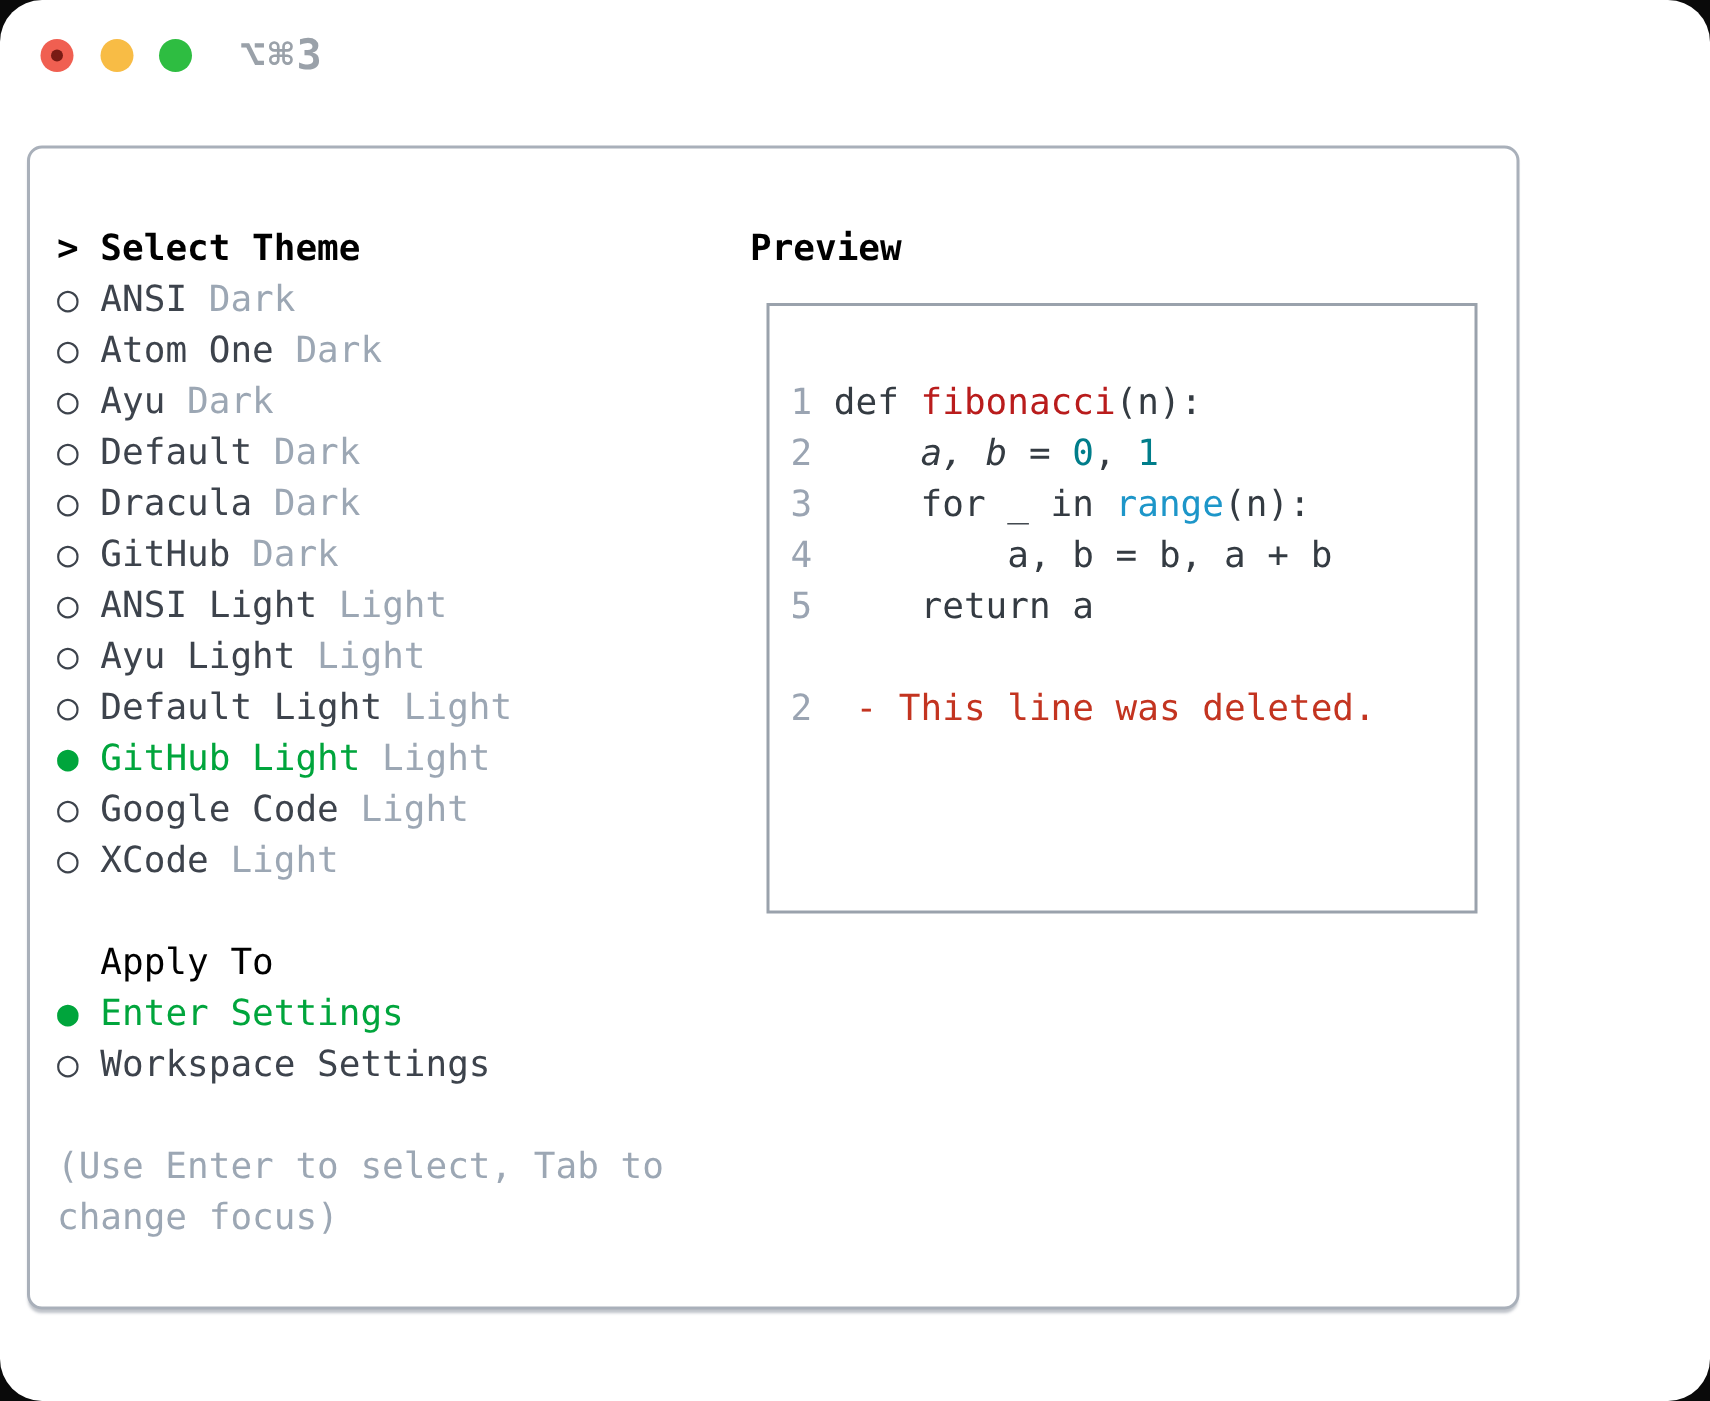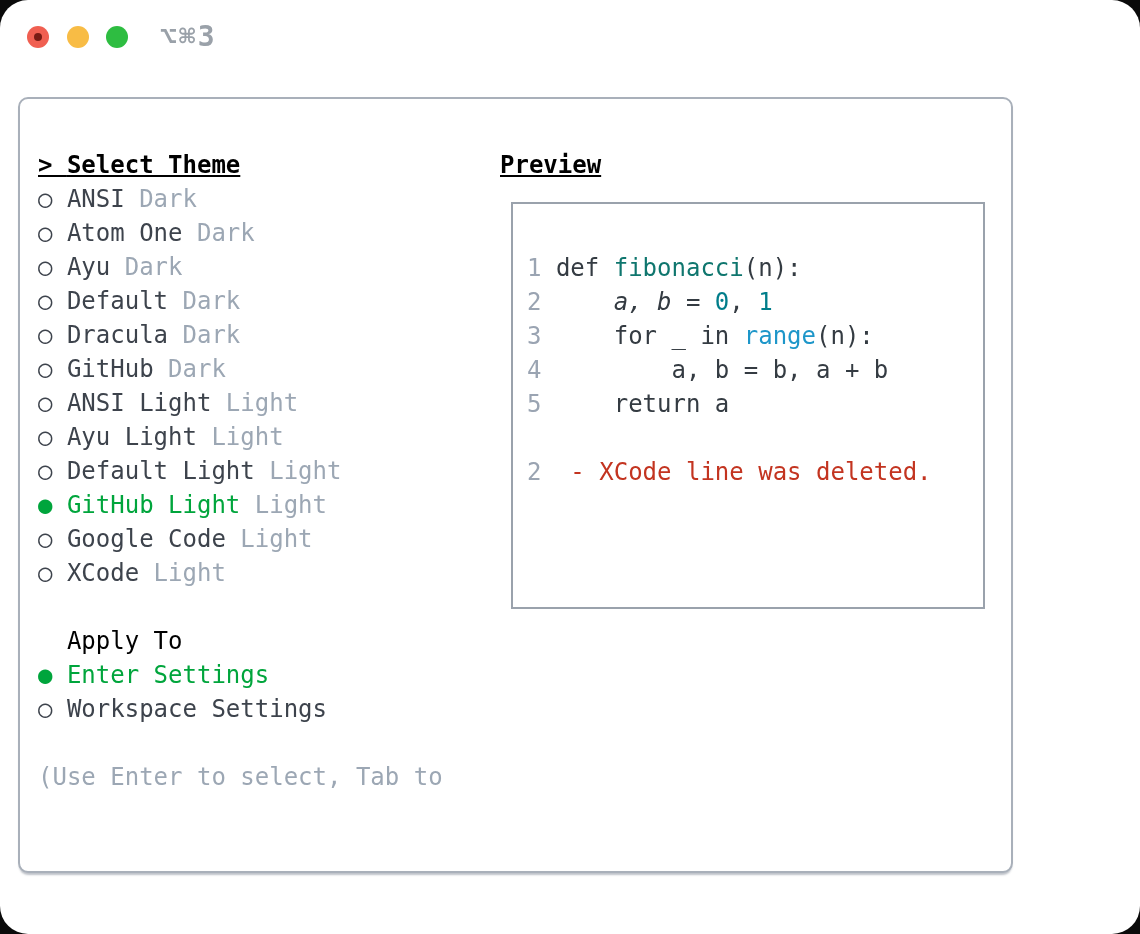--- a/index.html
+++ b/index.html
@@ -16,21 +16,21 @@
   .dot.green  { left:106px; background:var(--traffic_green); }
   .dot-inner  { position:absolute; left:7px; top:7px; width:8px; height:8px; border-radius:50%;
                 background:rgba(90,10,5,0.8); }
   .shortcut { position:absolute; left:160px; top:20px; font-size:28px; font-weight:bold;
               color:var(--title_gray); letter-spacing:2px; }
   
   .panel { position:absolute; left:18px; top:97px; width:995px; height:776px;
            box-sizing:border-box; border:2px solid var(--border_panel); border-radius:10px;
            box-shadow:0 3px 2px -1px rgba(70,80,100,0.35); background:#fff; }
   .line { height:34px; line-height:34px; font-size:24px; white-space:pre; }
-  .header { font-weight:bold; color:var(--text_black);text-decoration:underline; }
+  .header { font-weight:bold; color:var(--text_black); }
   
   .list-col { position:absolute; left:18px; top:49px; }
   .prefix { color:var(--text_black); }
   .row .ring { color:var(--text_dark); }
   .row .name { color:var(--text_dark); }
   .row .tag  { color:var(--muted);margin-top:28px; }
   .row.selected .ring, .row.selected .name { color:var(--selected_green); }
   .apply-header { color:var(--text_black); padding-left:2ch; }
   .hint { color:var(--muted); }
   .spacer { }
@@ -72,25 +72,26 @@
         <div class="line row"><span class="ring">○</span><span class="name"> XCode</span><span class="tag"> Light</span></div>
       </div>
     <div class="line spacer"></div>
     <div class="line apply-header">Apply To</div>
     <div id="apply-list">
         <div class="line row selected"><span class="ring">●</span><span class="name"> Enter Settings</span></div>
         <div class="line row"><span class="ring">○</span><span class="name"> Workspace Settings</span></div>
       </div>
     <div class="line spacer"></div>
     <div class="line hint">(Use Enter to select, Tab to</div>
+    <div class="line hint">change focus)</div>
   </div>
 
   <div class="line header preview-header">Preview</div>
   <div class="preview-box" id="preview-box">
-      <div class="cl"><span class="ln">1</span><span style="color: rgb(52, 59, 66);">def </span><span style="color: #0f766e;">fibonacci</span><span style="color: rgb(52, 59, 66);">(n):</span></div>
+      <div class="cl"><span class="ln">1</span><span style="color: rgb(52, 59, 66);">def </span><span style="color: #b91c1c;">fibonacci</span><span style="color: rgb(52, 59, 66);">(n):</span></div>
       <div class="cl"><span class="ln">2</span><span style="color: rgb(52, 59, 66); font-style: italic;">    a, b = </span><span style="color: rgb(0, 125, 138);">0</span><span style="color: rgb(52, 59, 66);">, </span><span style="color: rgb(0, 125, 138);">1</span></div>
       <div class="cl"><span class="ln">3</span><span style="color: rgb(52, 59, 66);">    for _ in </span><span style="color: rgb(29, 150, 201);">range</span><span style="color: rgb(52, 59, 66);">(n):</span></div>
       <div class="cl"><span class="ln">4</span><span style="color: rgb(52, 59, 66);">        a, b = b, a + b</span></div>
       <div class="cl"><span class="ln">5</span><span style="color: rgb(52, 59, 66);">    return a</span></div>
       <div class="cl"></div>
-      <div class="cl"><span class="ln">2</span><span style="color: rgb(195, 52, 32);"> - XCode line was deleted.</span></div>
+      <div class="cl"><span class="ln">2</span><span style="color: rgb(195, 52, 32);"> - This line was deleted.</span></div>
     </div>
 </div>
 
 </body></html>

